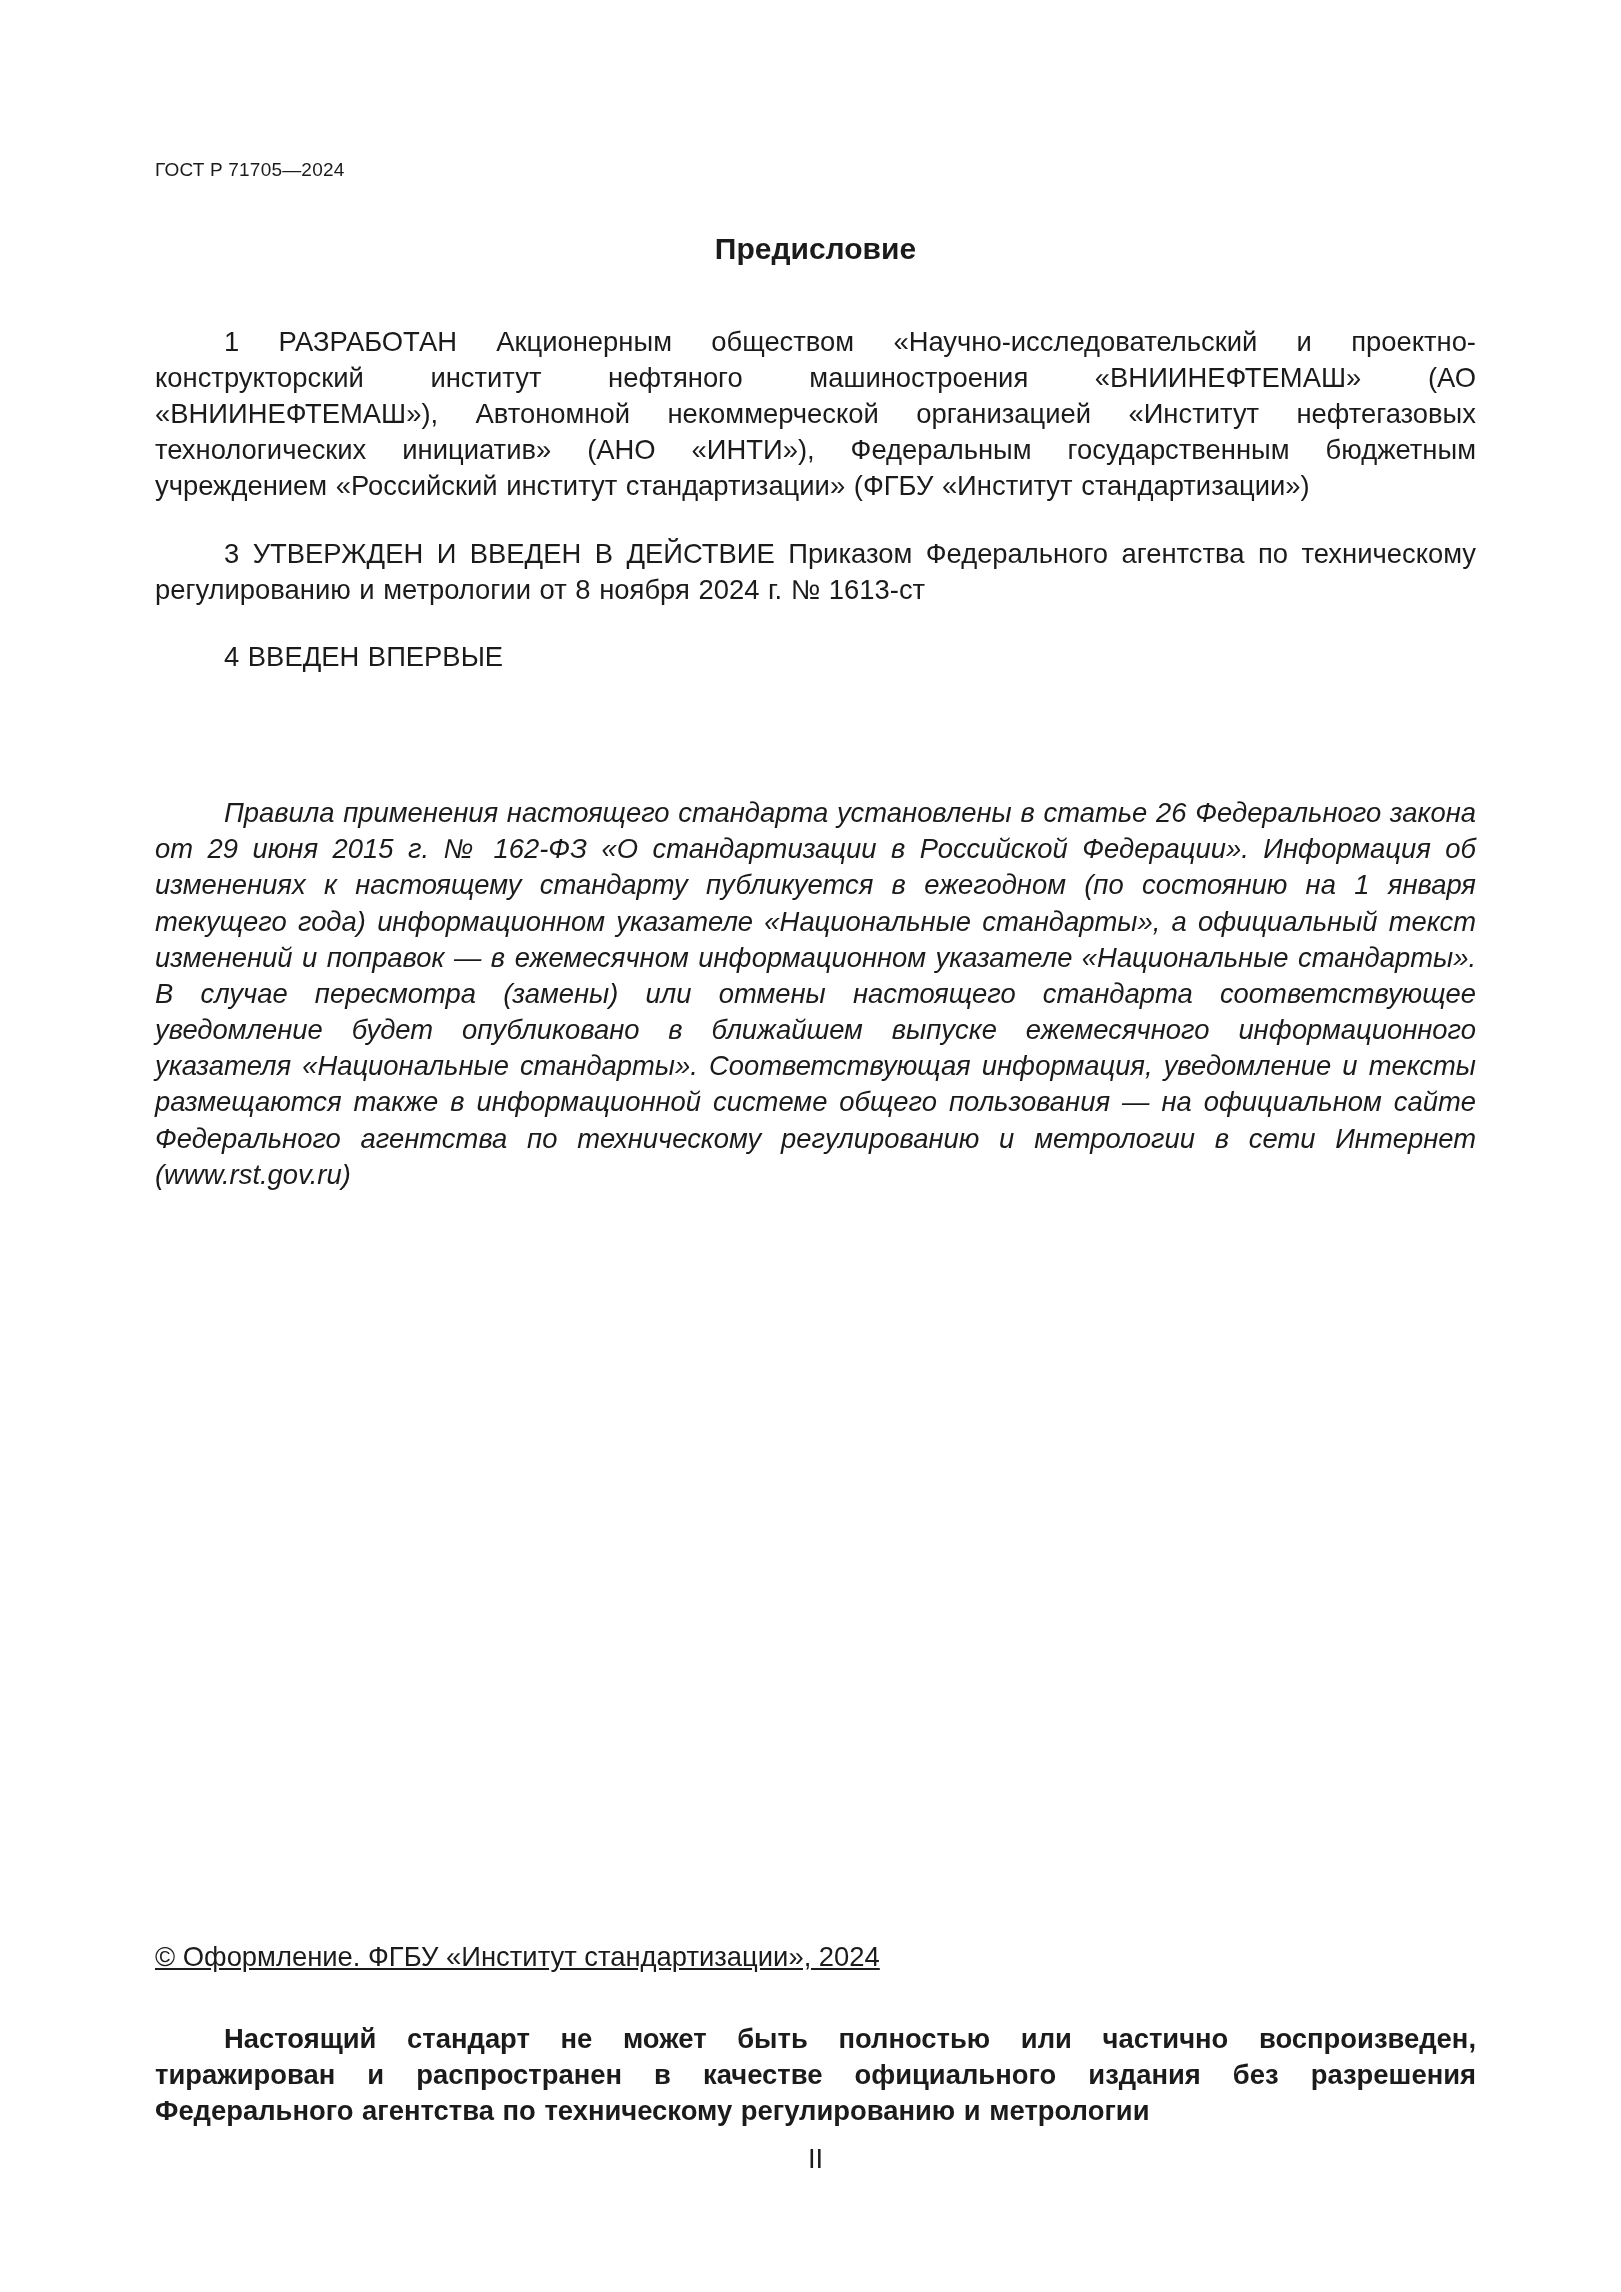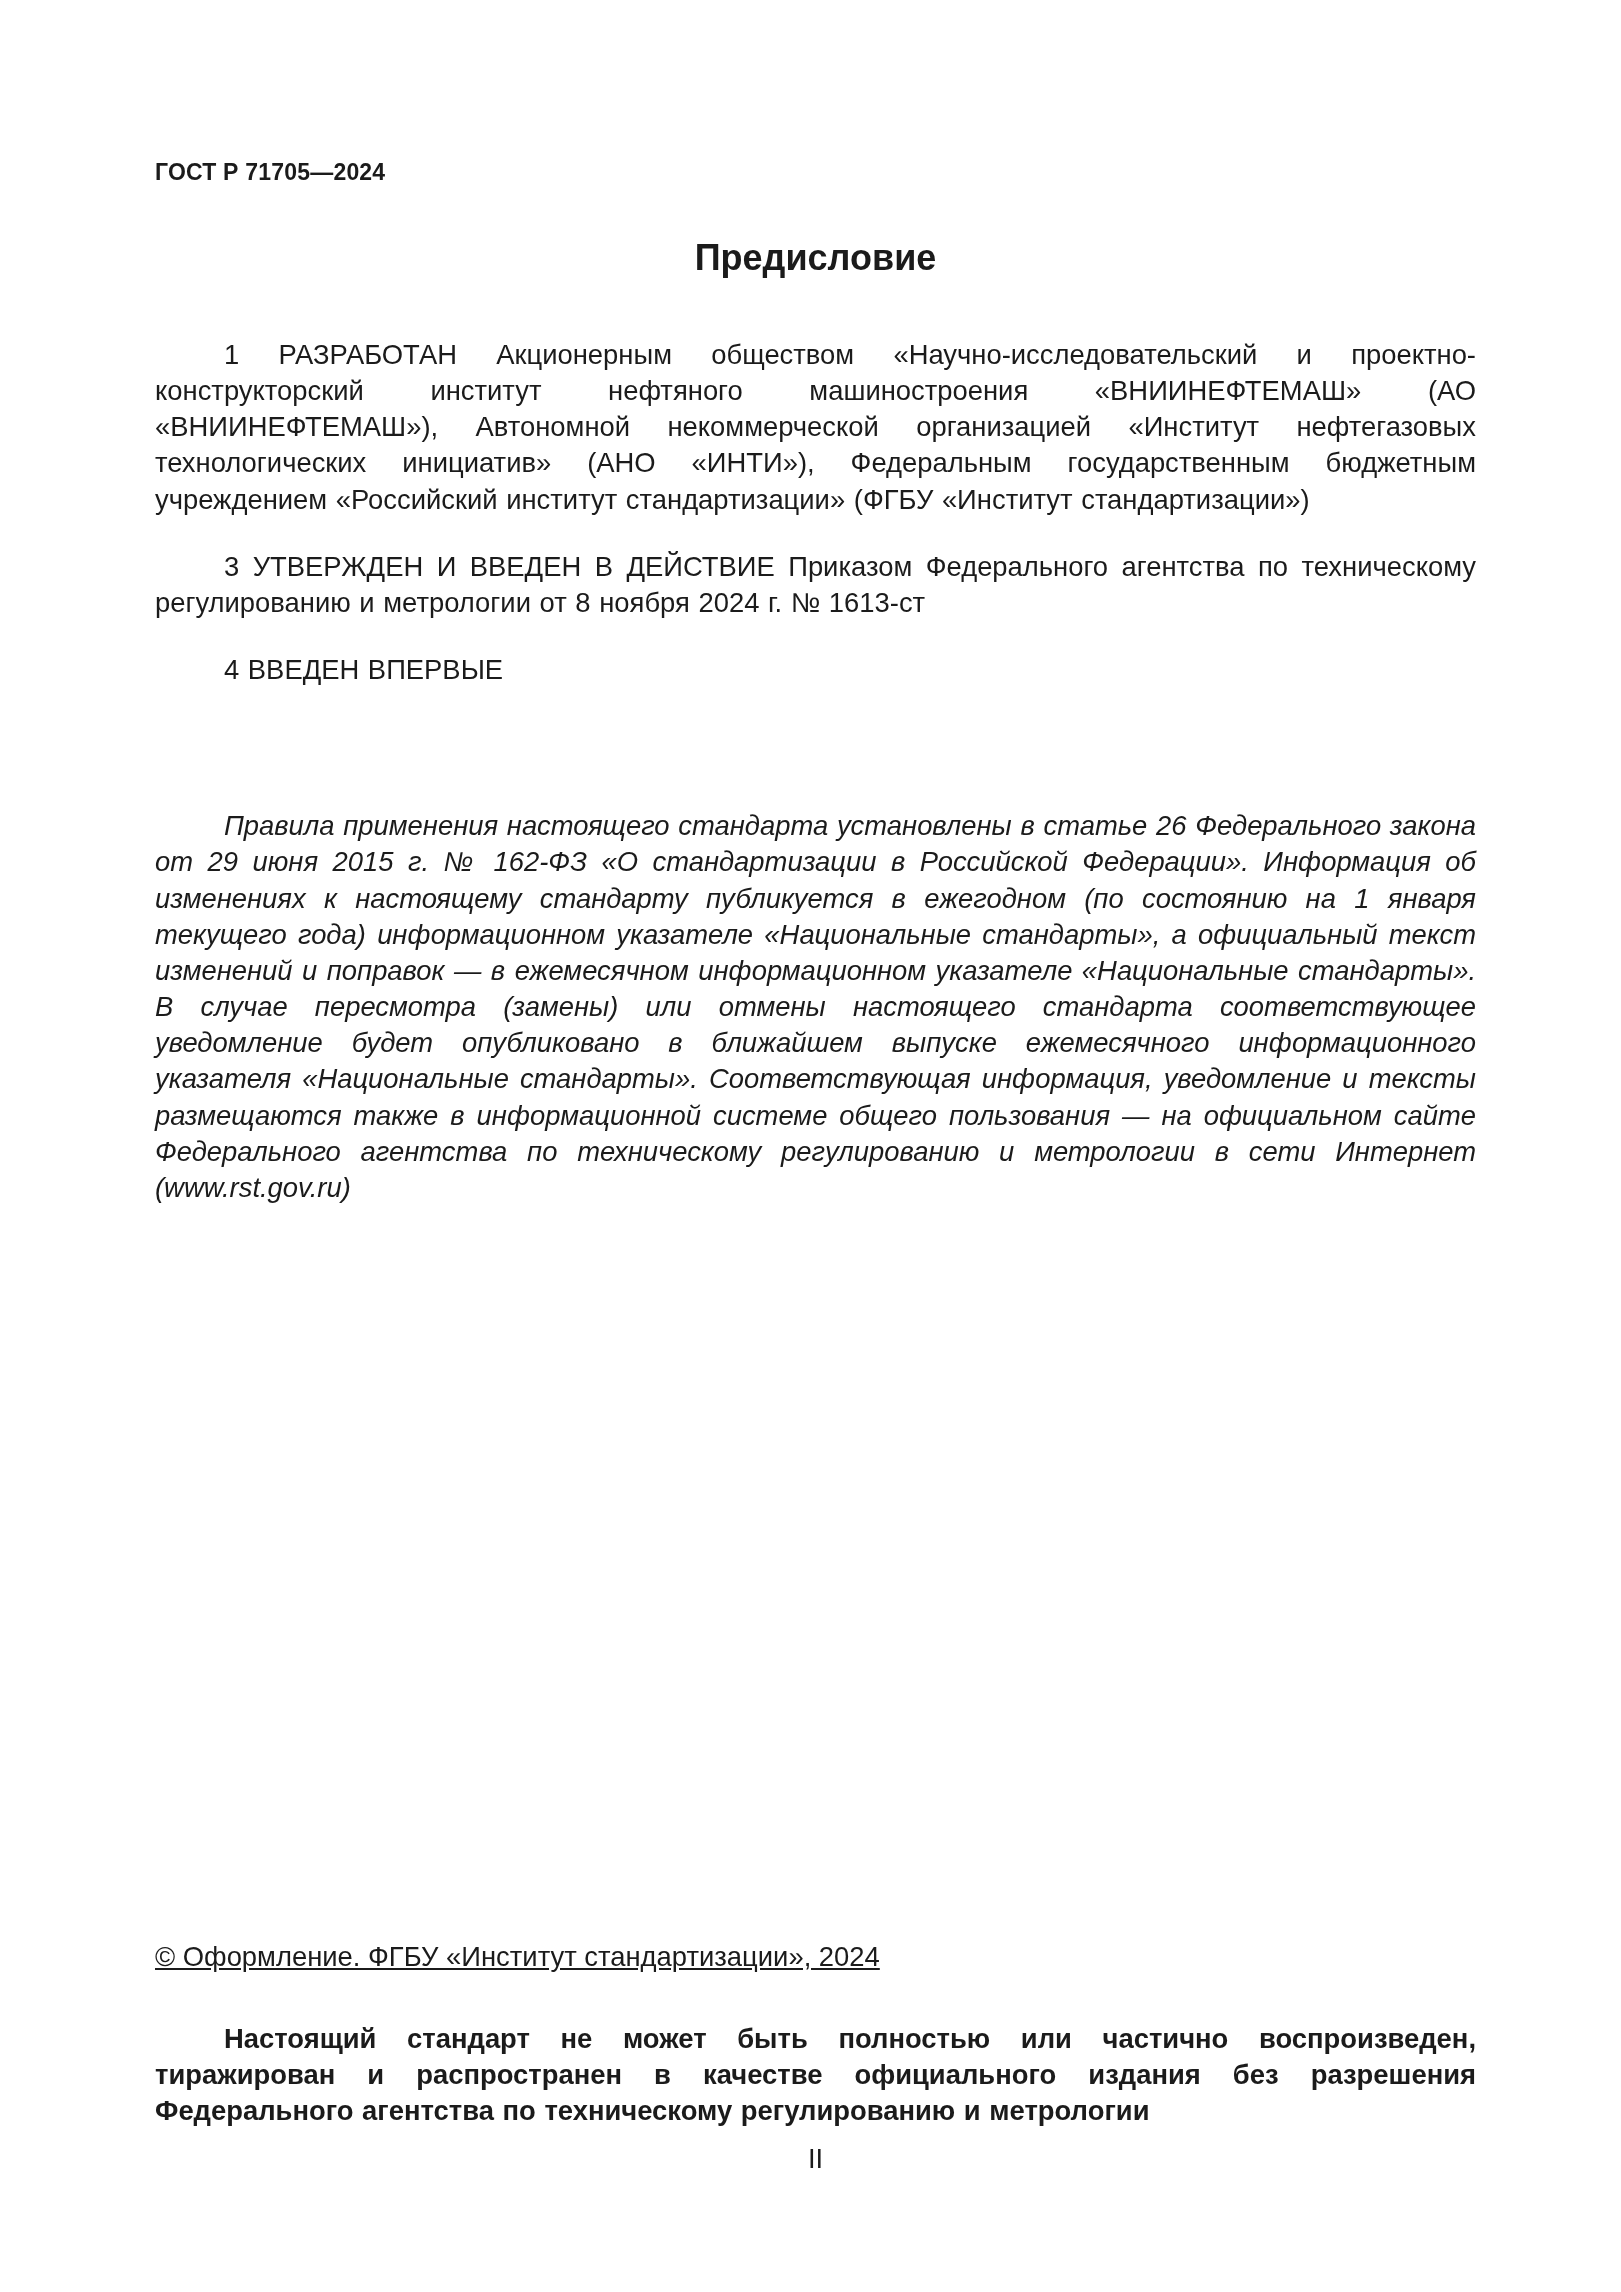--- a/index.html
+++ b/index.html
@@ -16,28 +16,28 @@
     background: #ffffff;
     color: #1b1b1b;
     font-family: "Liberation Sans", sans-serif;
     font-size: 27.4px;
     line-height: 1.32;
     padding: 157px 145px 116px 155px;
     display: flex;
     flex-direction: column;
   }
   .doc-header {
-    font-weight: bold;
-    font-size: 23px;
+    font-weight: normal;
+    font-size: 19px;
     letter-spacing: 0.2px;
   }
   .doc-title {
     margin: 47px 0 0 0;
     text-align: center;
-    font-size: 36px;
+    font-size: 30px;
     font-weight: bold;
   }
   .para {
     margin: 0;
     text-align: justify;
     text-indent: 69px;
     word-spacing: 1px;
   }
   .para.first {
     margin-top: 55px;

